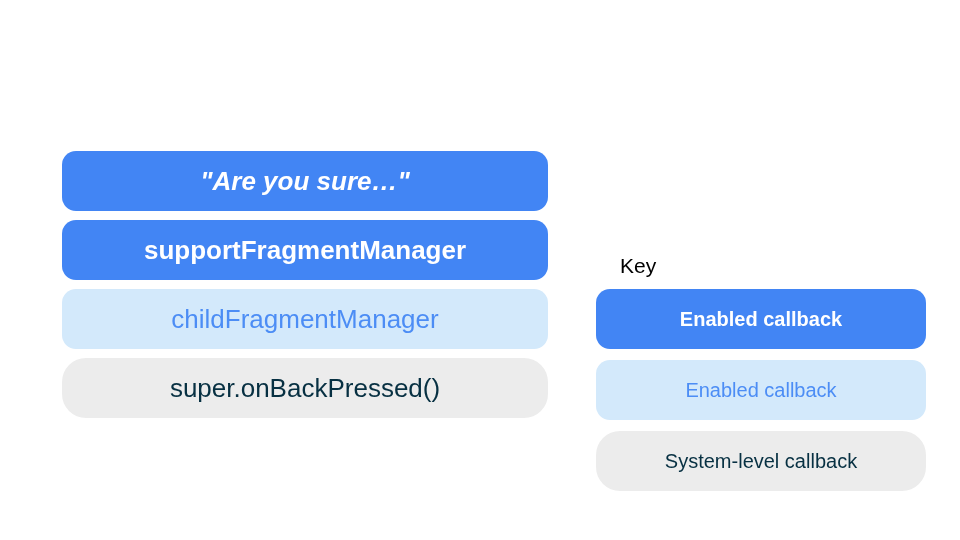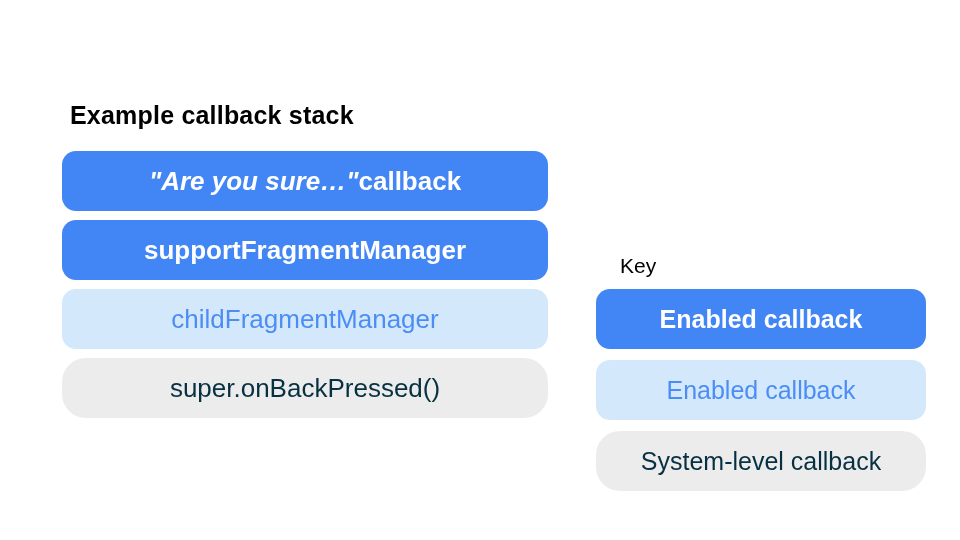--- a/index.html
+++ b/index.html
@@ -35,37 +35,35 @@
   }
   .key{
     position:absolute;left:596px;top:289px;width:330px;
     display:flex;flex-direction:column;gap:11px;
   }
   .box{
     height:60px;border-radius:14px;
     display:flex;align-items:center;justify-content:center;
     font-size:26px;box-sizing:border-box;
   }
-  .key .box{font-size:25px;}
+  .key .box{font-size:20px;}
   .box.enabled{background:var(--enabled-bg);color:var(--enabled-text);font-weight:700;}
   .box.disabled{background:var(--disabled-bg);color:var(--disabled-text);font-weight:400;}
   .box.system{background:var(--system-bg);color:var(--system-text);font-weight:400;border-radius:24px;}
   .italic-part{font-style:italic;}
 </style>
 </head>
 <body>
 
 <div class="canvas">
 
-  <h2 class="stack-title">Example callback stack</h2>
 
   <div class="stack">
     <div class="box enabled">
       <span class="italic-part">"Are you sure…"</span>
-        <span> callback</span>
     </div>
     <div class="box enabled">supportFragmentManager</div>
     <div class="box disabled">childFragmentManager</div>
     <div class="box system">super.onBackPressed()</div>
   </div>
 
   <h3 class="key-title">Key</h3>
 
   <div class="key">
     <div class="box enabled">Enabled callback</div>

